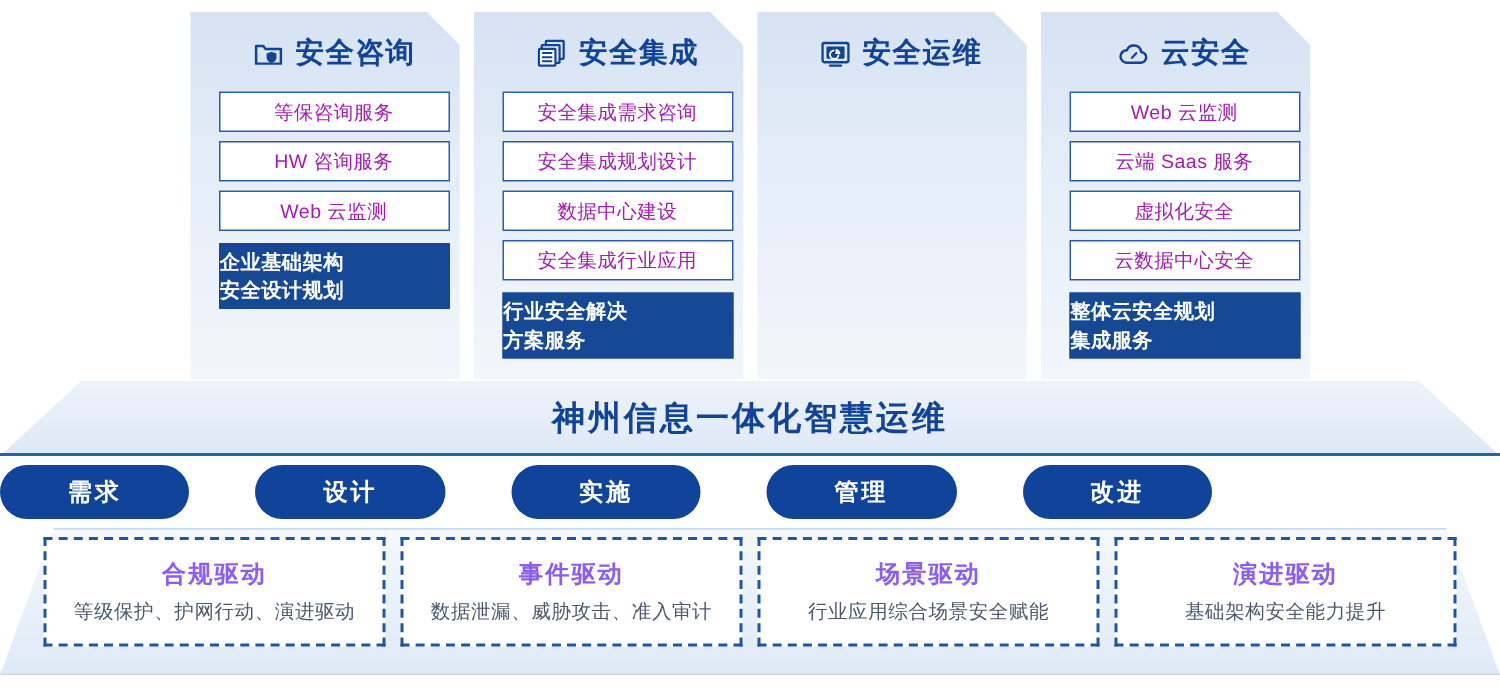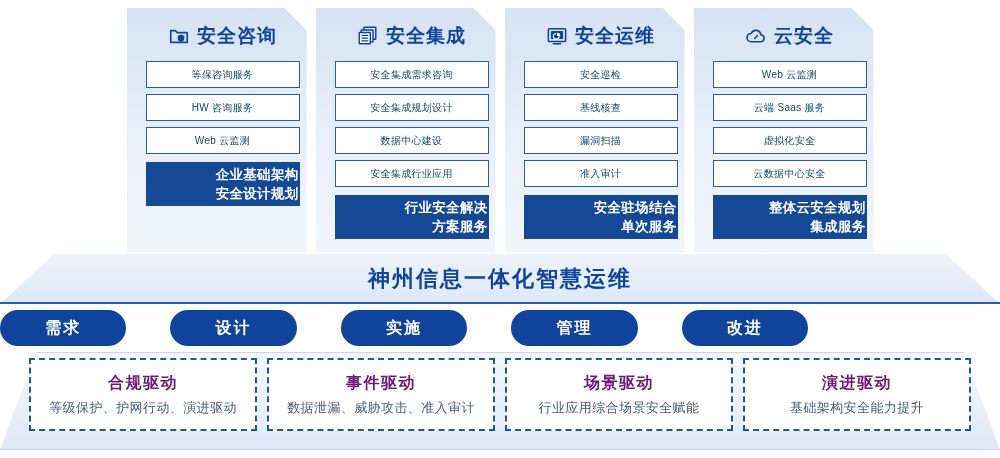--- a/index.html
+++ b/index.html
@@ -72,37 +72,37 @@
     display: flex;
     flex-direction: column;
     gap: 6px;
   }
   .item {
     height: 25px;
     line-height: 25px;
     text-align: center;
     background: #ffffff;
     border: 1px solid #2a5cae;
-    font-size: 10px;
-    color: #0c4a6e;
+    font-size: 13px;
+    color: #a21caf;
     white-space: nowrap;
     letter-spacing: 0.3px;
   }
   .item.solid {
     margin-top: 2px;
     height: 42px;
     line-height: 19px;
     background: #154895;
     border-color: #154895;
     color: #ffffff;
     font-weight: bold;
     font-size: 13.5px;
     display: flex;
     flex-direction: column;
-    align-items: flex-end;
+    align-items: flex-start;
     justify-content: center;
   }
   .item.solid span { display: block; }
 
   
   .banner {
     position: absolute;
     left: 0;
     top: 254px;
     width: 1000px;
@@ -185,21 +185,21 @@
     background: #ffffff;
     display: flex;
     flex-direction: column;
     align-items: center;
     justify-content: center;
     gap: 5px;
   }
   .driver-title {
     font-size: 16px;
     font-weight: bold;
-    color: #701a75;
+    color: #8b5cf6;
     letter-spacing: 1.5px;
   }
   .driver-desc {
     font-size: 13px;
     color: #4a5a6e;
     letter-spacing: 0.4px;
     white-space: nowrap;
   }
 </style>
 </head>
@@ -260,30 +260,20 @@
           <svg viewBox="0 0 24 24" width="22" height="22" fill="none" stroke="#10439a" stroke-width="1.7">
             <rect x="2.6" y="4" width="18.8" height="14" rx="1.2"></rect>
             <rect x="5.4" y="6.6" width="13.2" height="8.8" rx="0.8" fill="#10439a" stroke="none"></rect>
             <path d="M12 8.4v3.6h3.6a3.6 3.6 0 0 0-3.6-3.6z" fill="#ffffff" stroke="none"></path>
             <path d="M11.1 9.3a3.1 3.1 0 1 0 3.1 3.1" stroke="#ffffff" stroke-width="1.3"></path>
             <path d="M8 20.4h8" stroke-linecap="round"></path>
           </svg>
         </span>
         <span class="card-title">安全运维</span>
       </div>
-      <div class="item-list">
-        <div class="item">安全巡检</div>
-        <div class="item">基线核查</div>
-        <div class="item">漏洞扫描</div>
-        <div class="item">准入审计</div>
-        <div class="item solid">
-          <span>安全驻场结合</span>
-          <span>单次服务</span>
-        </div>
-      </div>
     </div>
 
     <div class="card">
       <div class="card-head">
         <span class="icon">
           <svg viewBox="0 0 24 24" width="22" height="22" fill="none" stroke="#10439a" stroke-width="1.8">
             <path d="M6.6 18.3h10.1a3.9 3.9 0 0 0 .5-7.8 5.4 5.4 0 0 0-10.4-1.2 3.9 3.9 0 0 0-0.2 9z" stroke-linejoin="round"></path>
             <path d="M13.6 11.4l-3.1 3.4" stroke-linecap="round" stroke-width="1.6"></path>
           </svg>
         </span>

